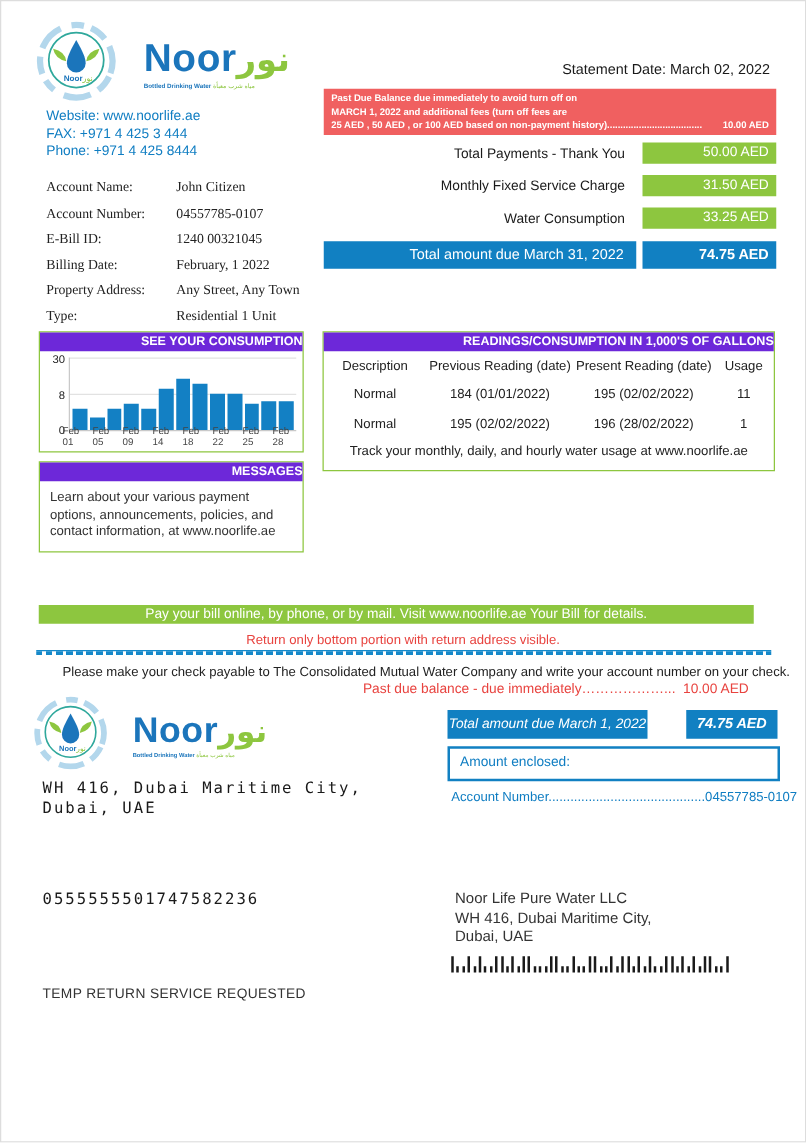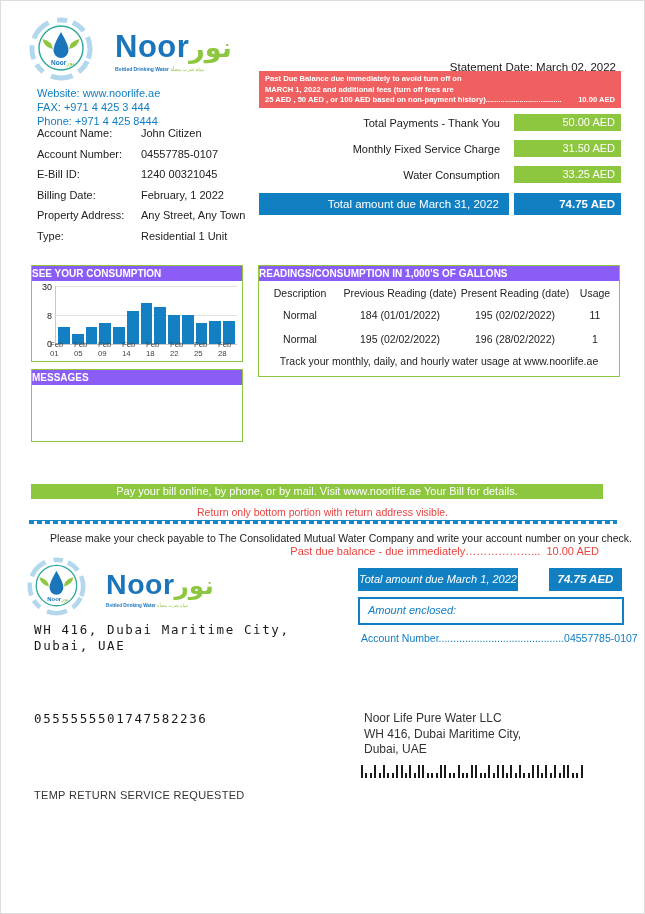--- a/index.html
+++ b/index.html
@@ -12,51 +12,51 @@
   .logo-top { left:28px; top:16px; }
   .logo-stub { left:26px; top:556px; transform:scale(.92); transform-origin:top left; }
   .emblem { width:64px; height:64px; }
   .wordmark { margin-left:22px; margin-top:12px; }
   .wordmark .latin { font-size:31px; font-weight:bold; color:#1b75bb; letter-spacing:.5px; }
   .wordmark .arabic { font-size:27px; font-weight:bold; color:#8dc63f; font-family:"DejaVu Sans",sans-serif; }
   .tagline { font-size:5px; margin-top:1px; }
   .tagline .t1 { color:#1b75bb; font-weight:bold; }
   .tagline .t2 { color:#8dc63f; }
 
-  .statement-date { position:absolute; right:28px; top:60px; font-size:11.5px; color:#1a1a1a; }
+  .statement-date { position:absolute; right:28px; top:49px; font-size:11.5px; color:#1a1a1a; }
 
   .contact { position:absolute; left:36px; top:85px; font-size:11px; color:#0f7dc2; line-height:14px; }
 
   .past-due-banner { position:absolute; left:258px; top:70px; width:362px; height:37px;
       background:#f06060; color:#fff; font-size:7.6px; font-weight:bold; line-height:10.5px;
       padding:3px 6px; }
   .past-due-banner .l3 { display:flex; }
   .past-due-banner .l3 .amt { margin-left:auto; }
 
   
-  .account { position:absolute; left:36px; top:126px; font-size:11px; color:#222; }
+  .account { position:absolute; left:36px; top:143px; font-size:11px; color:#222;font-family:Liberation Serif, serif; }
   .acct-row { display:flex; margin-bottom:8.5px; height:12px; }
   .acct-row .lbl { width:104px; }
 
   
   .charges { position:absolute; left:258px; top:113px; width:362px; }
   .charge-row { display:flex; align-items:center; margin-bottom:9px; height:17px; }
   .charge-row .lbl { flex:1; text-align:right; font-size:11px; color:#1a1a1a; margin-right:14px; }
   .badge-green { width:107px; height:17px; background:#8dc63f; color:#fff; font-size:11px;
       text-align:right; line-height:17px; padding-right:6px; }
   .total-row { display:flex; margin-top:10px; }
   .total-bar { width:250px; height:22px; background:#1180c2; color:#fff; font-size:11.5px;
       text-align:right; line-height:22px; padding-right:10px; }
   .badge-blue { width:107px; height:22px; background:#1180c2; color:#fff; font-weight:bold;
       font-size:11.5px; text-align:right; line-height:22px; padding-right:6px; margin-left:5px; }
 
   
   .green-box { position:absolute; border:1.5px solid #8dc63f; background:#fff; }
-  .green-box .gb-head { background:#8b5cf6; color:#fff; font-weight:bold; font-size:10px;
-      text-align:left; height:15px; line-height:15px; }
+  .green-box .gb-head { background:#6d28d9; color:#fff; font-weight:bold; font-size:10px;
+      text-align:right; height:15px; line-height:15px; }
 
   .chart-box { left:30px; top:264px; width:212px; height:97px; }
   .chart-area { position:absolute; left:6px; right:5px; top:20px; bottom:16px; }
   .y-ticks { position:absolute; left:0; top:-4px; bottom:-4px; width:14px; font-size:9px;
       color:#222; display:flex; flex-direction:column; justify-content:space-between; text-align:right; }
   .plot { position:absolute; left:17px; right:0; top:0; bottom:0;
       border-left:1px solid #c9c9c9; border-bottom:1px solid #c9c9c9; }
   .gridline { position:absolute; left:0; right:0; height:1px; background:#e2e2e2; }
   .bars { position:absolute; left:2px; right:2px; top:0; bottom:0; display:flex;
       align-items:flex-end; gap:2px; }
@@ -88,21 +88,21 @@
   .past-due-line { position:absolute; right:45px; top:544px; font-size:11px; color:#e8433f;margin-left:48px; }
   .past-due-line .amt { margin-left:6px; }
 
   
   .stub-total { position:absolute; left:357px; top:567px; display:flex;font-style:italic; }
   .stub-total .bar { width:160px; height:23px; background:#1180c2; color:#fff; font-size:11px;
       text-align:center; line-height:23px; }
   .stub-total .amt { width:73px; height:23px; background:#1180c2; color:#fff; font-weight:bold;
       font-size:11.5px; text-align:center; line-height:23px; margin-left:31px; }
   .amount-enclosed { position:absolute; left:357px; top:596px; width:266px; height:28px;
-      border:2px solid #1180c2; font-size:11px; color:#0f7dc2; padding:5px 0 0 8px;font-style:italic; }
+      border:2px solid #1180c2; font-size:11px; color:#0f7dc2; padding:5px 0 0 8px; }
   .acct-line { position:absolute; left:360px; top:631px; font-size:10.5px; color:#0f7dc2; }
 
   .ocr { font-family:"DejaVu Sans Mono","Liberation Mono",monospace; color:#1a1a1a; }
   .sender-addr { position:absolute; left:33px; top:621px; font-size:12.5px; letter-spacing:1.6px;
       line-height:16px; }
   .ocr-number { position:absolute; left:33px; top:710px; font-size:12.5px; letter-spacing:1.6px; }
 
   .recipient { position:absolute; left:363px; top:710px; font-size:12px; color:#333; line-height:15.5px; }
   .barcode { position:absolute; left:360px; top:764px; height:13px; display:flex;
       align-items:flex-end; gap:2.4px; }
@@ -258,20 +258,21 @@
         <span class="rd-c2">195 (02/02/2022)</span>
         <span class="rd-c3">196 (28/02/2022)</span>
         <span class="rd-c4">1</span>
       </div>
     </div>
     <div class="rd-footer">Track your monthly, daily, and hourly water usage at www.noorlife.ae</div>
   </div>
 
   <div class="green-box messages-box">
     <div class="gb-head">MESSAGES</div>
+    <div class="msg-body">Learn about your various payment options, announcements, policies, and contact information, at www.noorlife.ae</div>
   </div>
 
   <div class="pay-bar">Pay your bill online, by phone, or by mail. Visit www.noorlife.ae Your Bill for details.</div>
   <div class="return-notice">Return only bottom portion with return address visible.</div>
   <div class="tear-line"></div>
   <div class="check-payable">Please make your check payable to The Consolidated Mutual Water Company and write your account number on your check.</div>
   <div class="past-due-line">
     <span>Past due balance - due immediately………………...</span><span class="amt">10.00 AED</span>
   </div>
 

